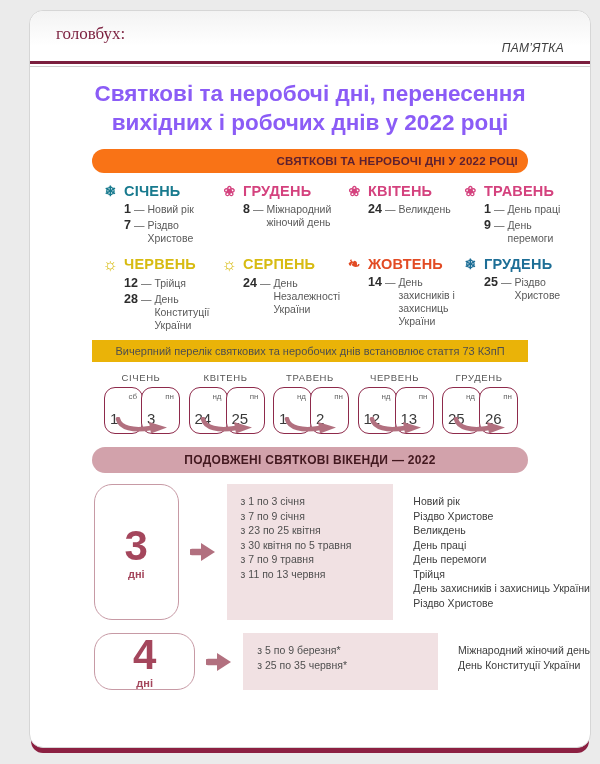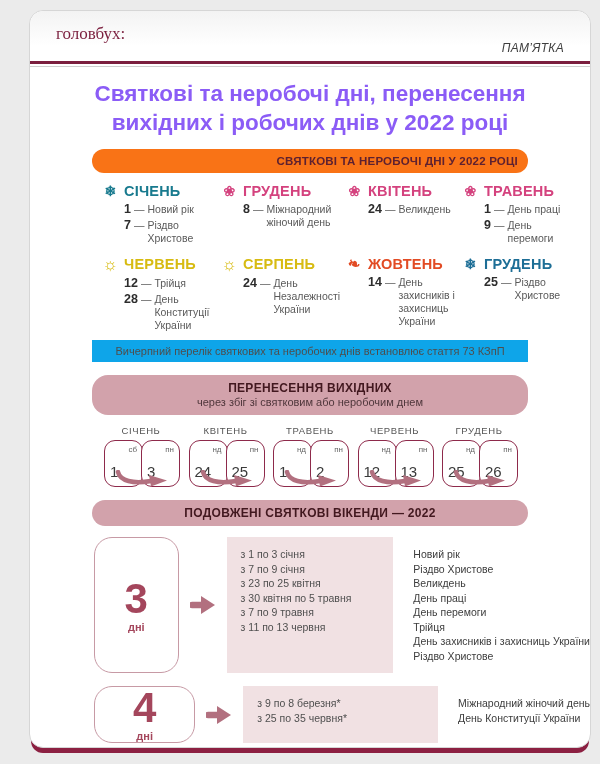--- a/index.html
+++ b/index.html
@@ -47,21 +47,21 @@
   .month-icon{width:17px;text-align:center;font-size:14px;line-height:1;}
   .month-icon.sun{font-size:17px;}
   .month-icon.leaf{font-size:15px;display:inline-block;transform:rotate(12deg);}
   .month-items{margin:4px 0 4px 22px;}
   .mi{display:flex;font-size:10.5px;color:#5a5a5a;line-height:1.25;margin-bottom:3px;}
   .mi b{color:#2d2d2d;font-size:12.5px;margin-right:3px;line-height:1;}
   .mi .dash{margin-right:3px;}
   .mi .lbl{max-width:78px;}
   
   .note{
-    background:#0ea5e9;margin:4px 62px 0;padding:5px 8px;
+    background:#eab308;margin:4px 62px 0;padding:5px 8px;
     text-align:center;font-size:11px;color:#4e4e4e;
   }
   
   .rosebar{
     background:#d2a2ab;border-radius:16px;margin:13px 62px 0;
     padding:6px 10px 7px;text-align:center;
   }
   .rosebar .t{font-weight:bold;font-size:12px;color:#42181f;letter-spacing:.3px;}
   .rosebar .s{font-size:11px;color:#4f363b;margin-top:1px;}
   
@@ -230,24 +230,20 @@
             <b>25</b>
             <span class="dash">—</span>
             <span class="lbl">Різдво Христове</span>
           </div>
         </div>
       </div>
     </div>
 
   <div class="note">Вичерпний перелік святкових та неробочих днів встановлює стаття 73 КЗпП</div>
 
-  <div class="rosebar">
-    <div class="t">ПЕРЕНЕСЕННЯ ВИХІДНИХ</div>
-    <div class="s">через збіг зі святковим або неробочим днем</div>
-  </div>
 
   <div class="transfers">
       <div class="pairg">
         <div class="pm">СІЧЕНЬ</div>
         <div class="pairboxes">
           <div class="pbox">
             <span class="d">1</span>
             <span class="w">сб</span>
           </div>
           <div class="pbox">
@@ -366,21 +362,21 @@
       <div class="wgroup">
         <div class="wcount">
           <div class="n">4</div>
           <div class="u">дні</div>
         </div>
         <div class="warrow"><svg width="26" height="24" viewBox="0 0 26 24">
             <path d="M2 12 H13" stroke="#b2707f" stroke-width="6.5" stroke-linecap="round"></path>
             <path d="M11 3 L25 12 L11 21 Z" fill="#b2707f"></path>
           </svg></div>
         <div class="wpanel">
-          <div>з 9 по 8 березня*</div>
+          <div>з 5 по 9 березня*</div>
           <div>з 25 по 35 червня*</div>
         </div>
         <div class="wnames">
           <div>Міжнародний жіночий день</div>
           <div>День Конституції України</div>
         </div>
       </div>
     </div>
 
 </div>

